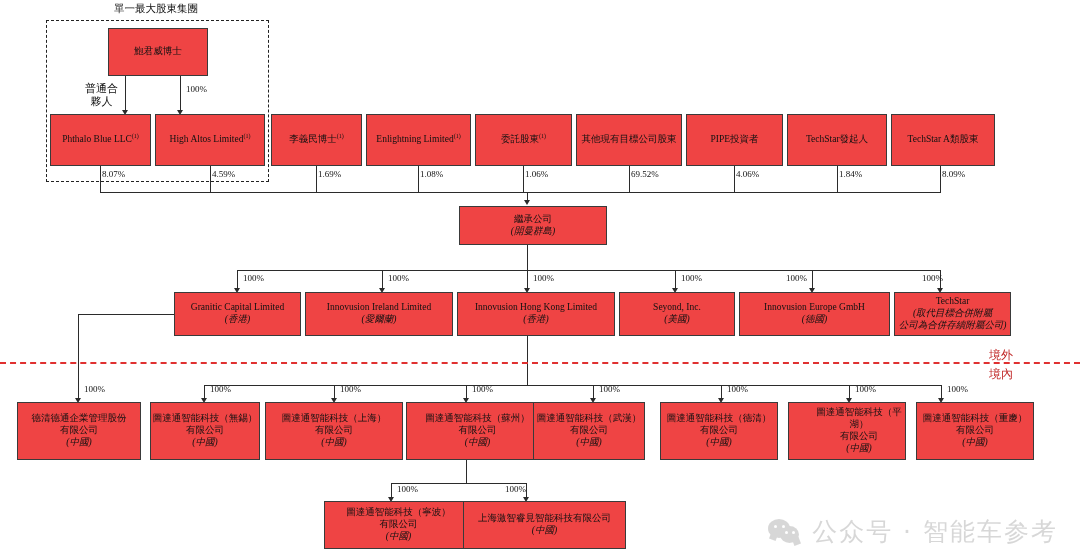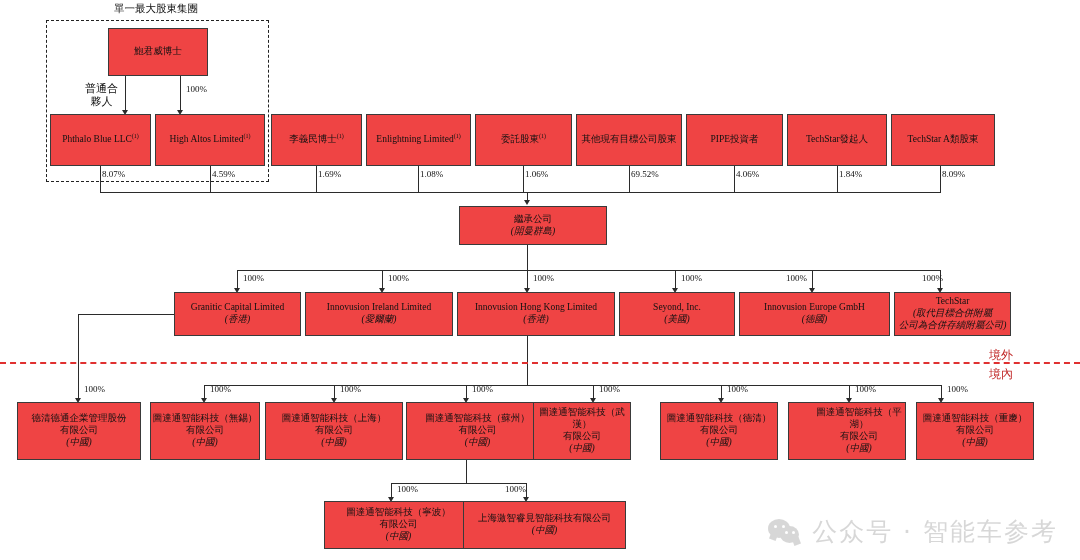--- a/index.html
+++ b/index.html
@@ -319,21 +319,21 @@
   <div class="box thin" style="left:265px; top:402px; width:138px; height:58px;">
     <div class="nm">圖達通智能科技（上海）</div>
     <div class="nm">有限公司</div>
     <div class="sub">(中國)</div>
   </div>
   <div class="box bold" style="left:406px; top:402px; width:143px; height:58px;">
     <div class="nm">圖達通智能科技（蘇州）</div>
     <div class="nm">有限公司</div>
     <div class="sub">(中國)</div>
   </div>
-  <div class="box thin" style="left:533px; top:402px; width:98px; height:58px;">
+  <div class="box thin" style="left:533px; top:402px; width:112px; height:58px;">
     <div class="nm">圖達通智能科技（武漢）</div>
     <div class="nm">有限公司</div>
     <div class="sub">(中國)</div>
   </div>
   <div class="box thin" style="left:660px; top:402px; width:118px; height:58px;">
     <div class="nm">圖達通智能科技（德清）</div>
     <div class="nm">有限公司</div>
     <div class="sub">(中國)</div>
   </div>
   <div class="box thin" style="left:788px; top:402px; width:118px; height:58px;padding-left:24px;">

